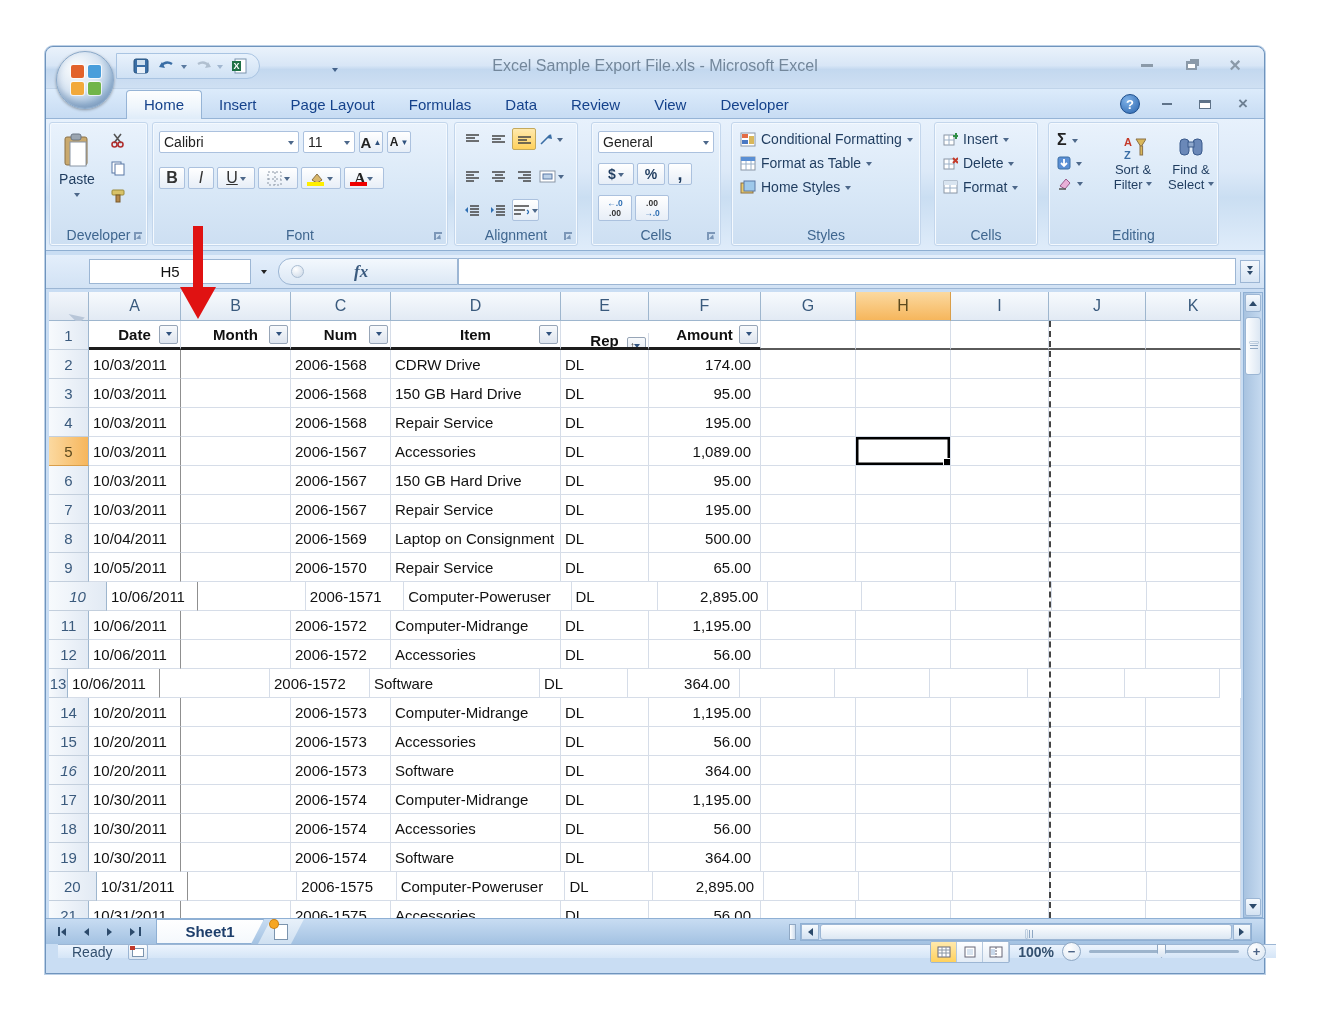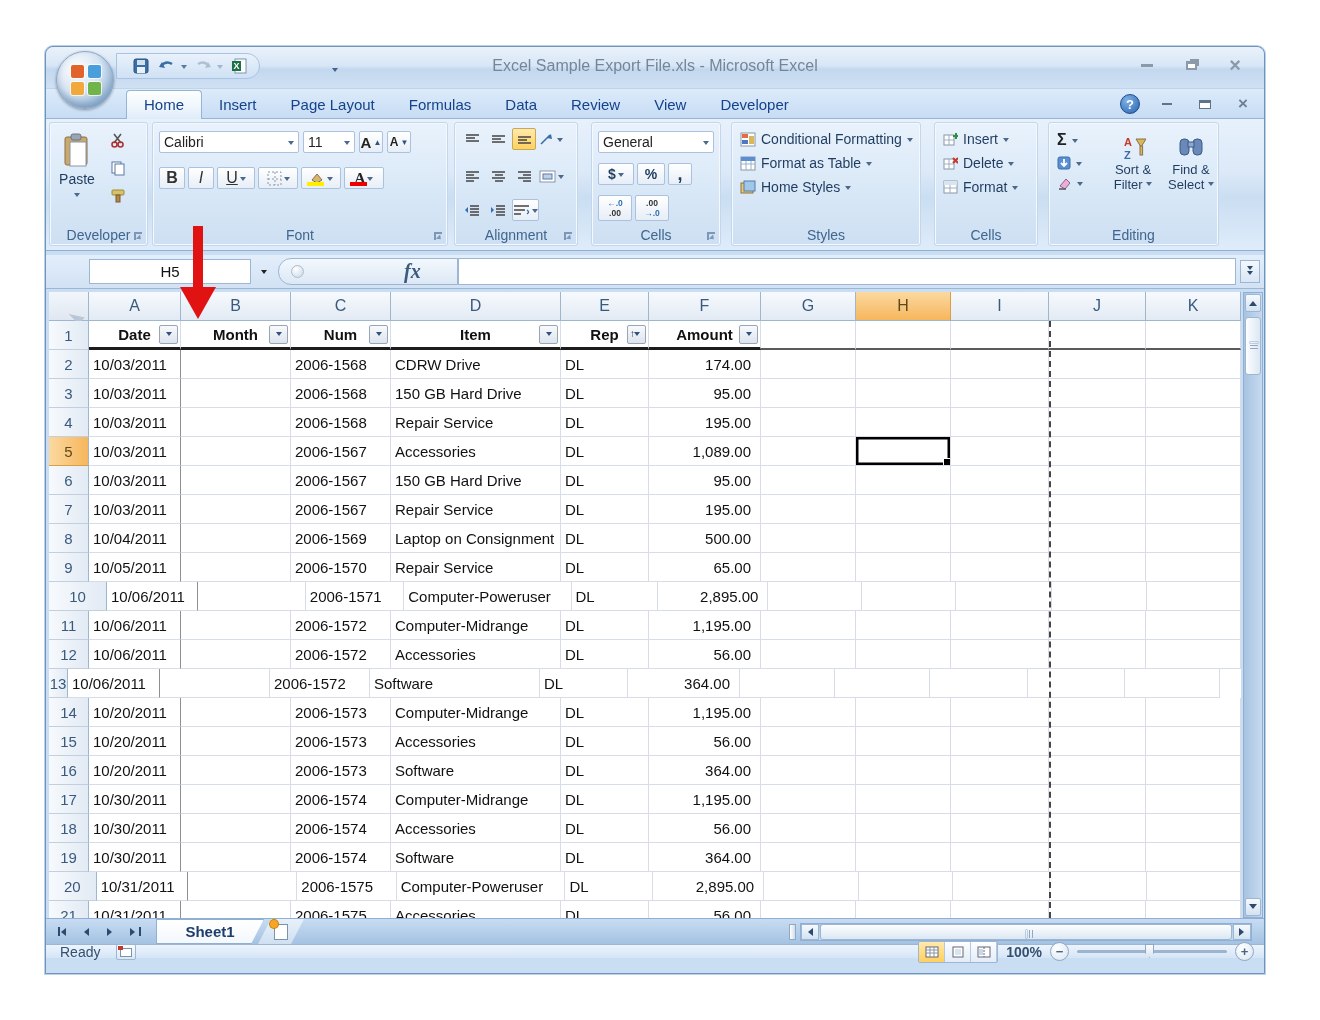--- a/index.html
+++ b/index.html
@@ -63,21 +63,21 @@
 
   
   .fbar { position:absolute; left:0; top:208px; width:100%; height:34px; background:linear-gradient(#e3eefb,#d2e2f4);
     border-bottom:1px solid #9cb6d4; display:flex; align-items:center; }
   .namebox { position:absolute; left:43px; top:4px; width:162px; height:25px; background:#fff; border:1px solid #9cb6d4;
     font-size:15px; color:#111; display:flex; align-items:center; justify-content:center; }
   .nb-dd { position:absolute; left:206px; top:4px; width:24px; height:25px; display:flex; align-items:center; justify-content:center; }
   .fx-pill { position:absolute; left:232px; top:3px; width:180px; height:27px; background:linear-gradient(#f3f8fd,#dcE8f5);
     border:1px solid #9cb6d4; border-radius:13px 0 0 13px; display:flex; align-items:center; }
   .fx-dot { width:13px; height:13px; border-radius:50%; background:radial-gradient(circle at 35% 30%,#fff,#c8d6e6); border:1px solid #aabdd2; margin-left:12px; }
-  .fx-sym { font-family:"Liberation Serif", serif; font-style:italic; font-weight:bold; font-size:20px; color:#3a5a7e; margin-left:100px; }
+  .fx-sym { font-family:"Liberation Serif", serif; font-style:italic; font-weight:bold; font-size:17px; color:#3a5a7e; margin-left:50px; }
   .f-input { position:absolute; left:412px; top:3px; right:28px; height:27px; background:#fff; border:1px solid #9cb6d4; }
   .f-expand { position:absolute; right:4px; top:5px; width:20px; height:23px; background:linear-gradient(#f3f8fd,#d9e6f4);
     border:1px solid #9cb6d4; display:flex; flex-direction:column; align-items:center; justify-content:center; }
   .chev { width:0; height:0; border:3px solid transparent; border-top:4px solid #2c4a6b; margin:-1px 0; }
 
   
   #grid { position:absolute; left:3px; top:245px; width:1192px; height:626px; background:#fff; overflow:hidden; }
   .colhdr { display:flex; height:29px; }
   .hcell { background:linear-gradient(#f7fafd,#e2eaf4); border-right:1px solid #9eb6ce; border-bottom:1px solid #9eb6ce;
     color:#3a5a7d; font-size:16px; display:flex; align-items:center; justify-content:center; }
@@ -130,21 +130,21 @@
     clip-path:polygon(13px 0,100% 0,calc(100% - 13px) 100%,0 100%); display:flex; align-items:center; justify-content:center; }
   .sheeticon { width:14px; height:16px; background:#fff; border:1px solid #7b94ae; position:relative; }
   .sheeticon:before { content:""; position:absolute; left:-5px; top:-5px; width:8px; height:8px; background:#f6a623; border-radius:50%; box-shadow:0 0 0 1px #c97f12; }
   .tabsplit { width:7px; height:16px; margin:5px 2px 0 auto; background:linear-gradient(90deg,#fff,#cfdded); border:1px solid #8fa8c4; }
   .hscroll { position:relative; width:452px; height:18px; margin:4px 12px 0 2px; background:linear-gradient(#a8c3e0,#c6daf0); border:1px solid #8fb0d4; display:flex; align-items:center; }
   .harrow { width:18px; height:16px; display:flex; align-items:center; justify-content:center; background:linear-gradient(#f6fafd,#d3e2f2); border:1px solid #9cb6d4; }
   .hthumb { flex:1; height:16px; margin:0 1px; background:linear-gradient(#fdfeff,#dce7f3); border:1px solid #9cb6d4; border-radius:3px; position:relative; }
   .hthumb:after { content:""; position:absolute; left:50%; top:5px; width:1px; height:8px; box-shadow:0 0 0 .5px #8fa8c4, 3px 0 0 0 #8fa8c4, 6px 0 0 0 #8fa8c4; }
 
   
-  .statusbar { position:absolute; left:0; top:897px; width:100%; height:14px; background:linear-gradient(#ecf4fd,#d5e5f7);
+  .statusbar { position:absolute; left:12px; top:897px; width:100%; height:14px; background:linear-gradient(#ecf4fd,#d5e5f7);
     border-top:1px solid #9cb6d4; display:flex; align-items:center; }
   .ready { font-size:14px; color:#33506f; margin-left:14px; }
   .macrobtn { width:20px; height:16px; margin-left:16px; background:linear-gradient(#fdfeff,#dbe6f2); border:1px solid #9cb6d4; border-radius:2px; position:relative; }
   .macrobtn:before { content:""; position:absolute; left:3px; top:3px; width:10px; height:7px; background:#fff; border:1px solid #7b94ae; }
   .macrobtn:after { content:""; position:absolute; left:1px; top:1px; width:5px; height:4px; background:#c0392b; }
   .sb-right { margin-left:auto; display:flex; align-items:center; gap:8px; margin-right:10px; }
   .viewbtns { display:flex; border:1px solid #9cb6d4; border-radius:2px; overflow:hidden; }
   .vbtn { width:26px; height:20px; display:flex; align-items:center; justify-content:center; background:linear-gradient(#fdfeff,#e3ecf6); border-right:1px solid #b5c8dd; }
   .vbtn.active { background:linear-gradient(#ffe9ad,#ffd15c); }
   .zoomlvl { font-size:14px; color:#33506f; font-weight:bold; }
@@ -596,21 +596,21 @@
               <span class="filterbtn">
                 <span class="dd"></span>
               </span>
             </div>
             <div class="cell thick" style="width: 170px;">
               <span>Item</span>
               <span class="filterbtn">
                 <span class="dd"></span>
               </span>
             </div>
-            <div class="cell thick" style="width: 88px;">
+            <div class="cell thick" style="width: 88px; margin-top: 12px;">
               <span>Rep</span>
               <span class="filterbtn">
                 <span class="dd"></span>
                 <span class="sortup">↑</span>
               </span>
             </div>
             <div class="cell thick" style="width: 112px;">
               <span>Amount</span>
               <span class="filterbtn">
                 <span class="dd"></span>
@@ -728,21 +728,21 @@
             <div class="cell" style="width: 170px;">Repair Service</div>
             <div class="cell" style="width: 88px;">DL</div>
             <div class="cell right" style="width: 112px;">65.00</div>
             <div class="cell" style="width: 95px;"></div>
             <div class="cell" style="width: 95px;"></div>
             <div class="cell" style="width: 98px;"></div>
             <div class="cell" style="width: 97px;"></div>
             <div class="cell" style="width: 95px;"></div>
           </div>
           <div class="row">
-            <div class="rhdr" style="width: 59px;">10</div>
+            <div class="rhdr" style="width: 59px; font-style: italic;">10</div>
             <div class="cell darkr" style="width: 92px;">10/06/2011</div>
             <div class="cell" style="width: 110px;"></div>
             <div class="cell" style="width: 100px;">2006-1571</div>
             <div class="cell" style="width: 170px;">Computer-Poweruser</div>
             <div class="cell" style="width: 88px;">DL</div>
             <div class="cell right" style="width: 112px;">2,895.00</div>
             <div class="cell" style="width: 95px;"></div>
             <div class="cell" style="width: 95px;"></div>
             <div class="cell" style="width: 98px;"></div>
             <div class="cell" style="width: 97px;"></div>
@@ -812,21 +812,21 @@
             <div class="cell" style="width: 170px;">Accessories</div>
             <div class="cell" style="width: 88px;">DL</div>
             <div class="cell right" style="width: 112px;">56.00</div>
             <div class="cell" style="width: 95px;"></div>
             <div class="cell" style="width: 95px;"></div>
             <div class="cell" style="width: 98px;"></div>
             <div class="cell" style="width: 97px;"></div>
             <div class="cell" style="width: 95px;"></div>
           </div>
           <div class="row">
-            <div class="rhdr" style="width: 40px;">16</div>
+            <div class="rhdr" style="width: 40px; font-style: italic;">16</div>
             <div class="cell darkr" style="width: 92px;">10/20/2011</div>
             <div class="cell" style="width: 110px;"></div>
             <div class="cell" style="width: 100px;">2006-1573</div>
             <div class="cell" style="width: 170px;">Software</div>
             <div class="cell" style="width: 88px;">DL</div>
             <div class="cell right" style="width: 112px;">364.00</div>
             <div class="cell" style="width: 95px;"></div>
             <div class="cell" style="width: 95px;"></div>
             <div class="cell" style="width: 98px;"></div>
             <div class="cell" style="width: 97px;"></div>

